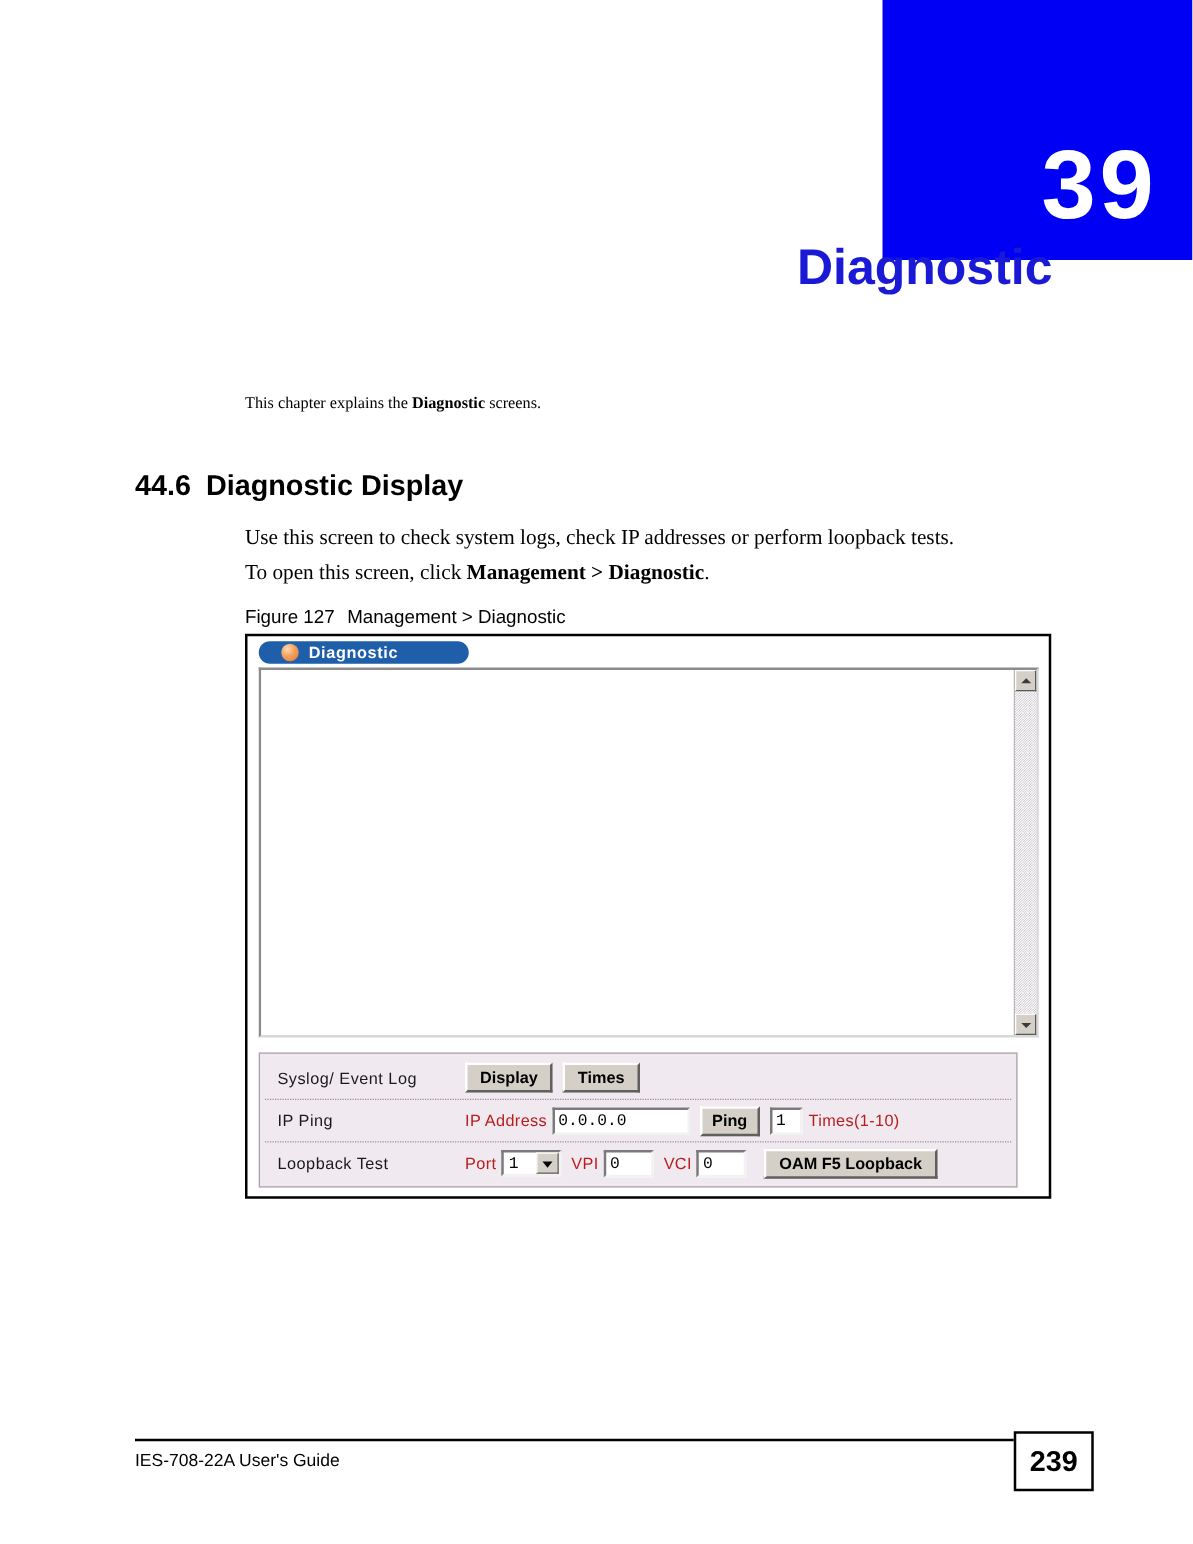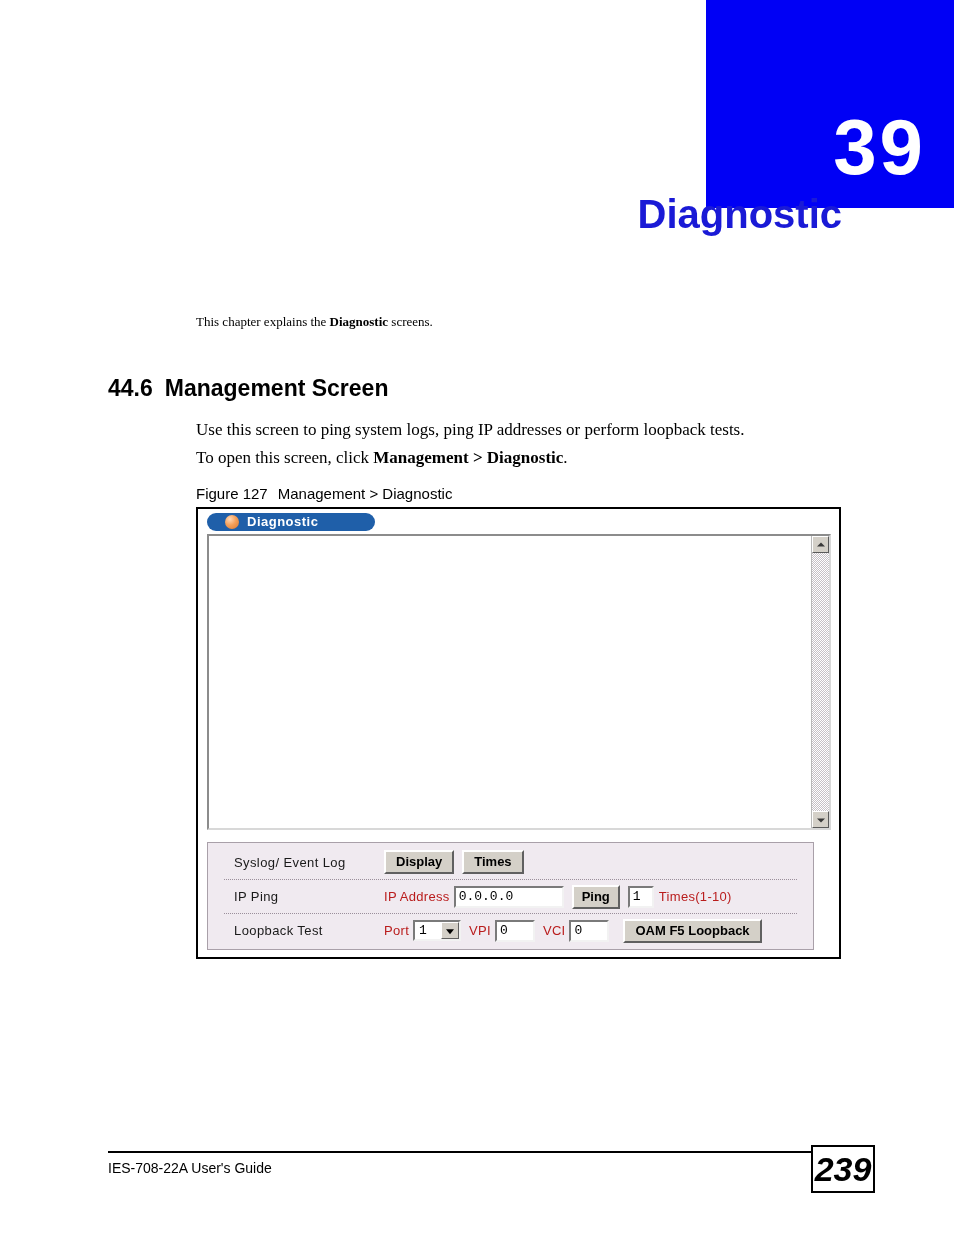--- a/index.html
+++ b/index.html
@@ -208,21 +208,21 @@
 
   
   .control-panel {
     position: absolute;
     left: 9px;
     top: 333px;
     width: 607px;
     box-sizing: border-box;
     border: 1px solid #a9a0a9;
     background: #f0eaf0;
-    padding: 2px 16px;
+    padding: 2px 4px;
   }
   .cp-row {
     display: flex;
     align-items: center;
     height: 34px;
     padding: 0 10px;
     box-sizing: border-box;
   }
   .cp-row + .cp-row { border-top: 1px dotted #9b8f9b; }
   .cp-label {
@@ -344,39 +344,38 @@
     border: 2px solid #000000;
     box-sizing: border-box;
     display: flex;
     align-items: center;
     justify-content: center;
     background: #ffffff;
   }
   .page-box .pg {
     font-family: "Liberation Sans", sans-serif;
     font-weight: bold;
-    font-size: 34px;
+    font-size: 23px;
     line-height: 28px;
-    font-style: italic;
   }
 </style>
 </head>
 <body>
 
 <div class="chapter-banner">
   <div class="chapter-number">39</div>
 </div>
 
 <div class="chapter-title">Diagnostic</div>
 
 <div class="intro-para"><span>This chapter explains the </span><b>Diagnostic</b><span> screens.</span></div>
 
-<div class="section-heading"><span class="num">44.6</span><span>Management Screen</span></div>
-
-<div class="body-para p1">Use this screen to ping system logs, ping IP addresses or perform loopback tests.</div>
+<div class="section-heading"><span class="num">44.6</span><span>Diagnostic Display</span></div>
+
+<div class="body-para p1">Use this screen to check system logs, check IP addresses or perform loopback tests.</div>
 <div class="body-para p2"><span>To open this screen, click </span><b>Management &gt; Diagnostic</b><span>.</span></div>
 
 <div class="figure-caption"><span class="fig-label">Figure 127</span><span>Management &gt; Diagnostic</span></div>
 
 <div class="figure-frame">
 
   <div class="app-tab">
     <div class="orb"></div>
     <div class="tab-label">Diagnostic</div>
   </div>

